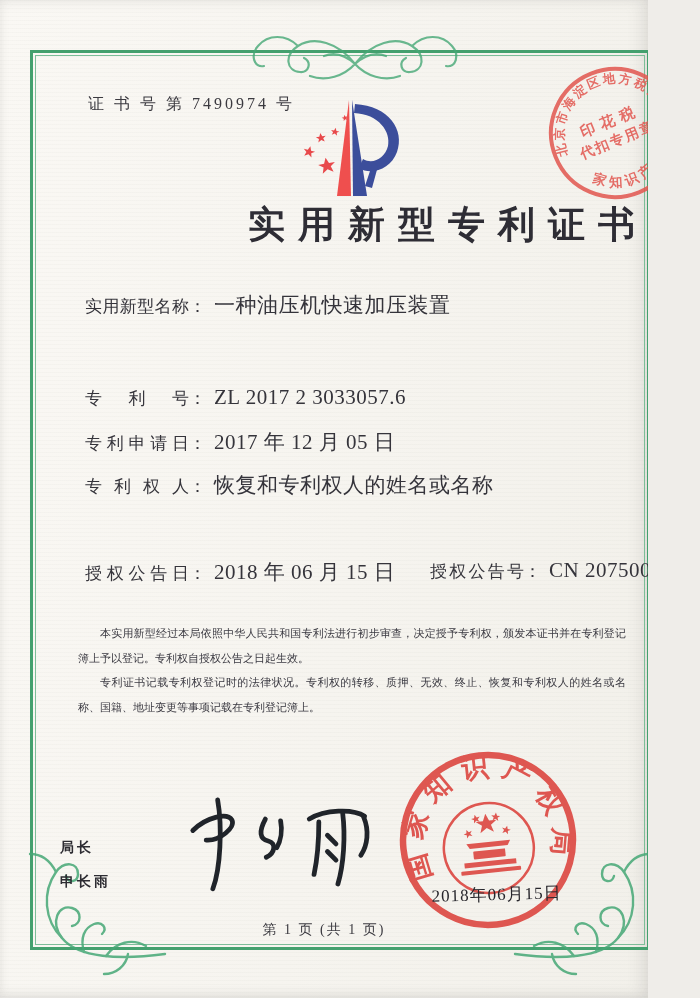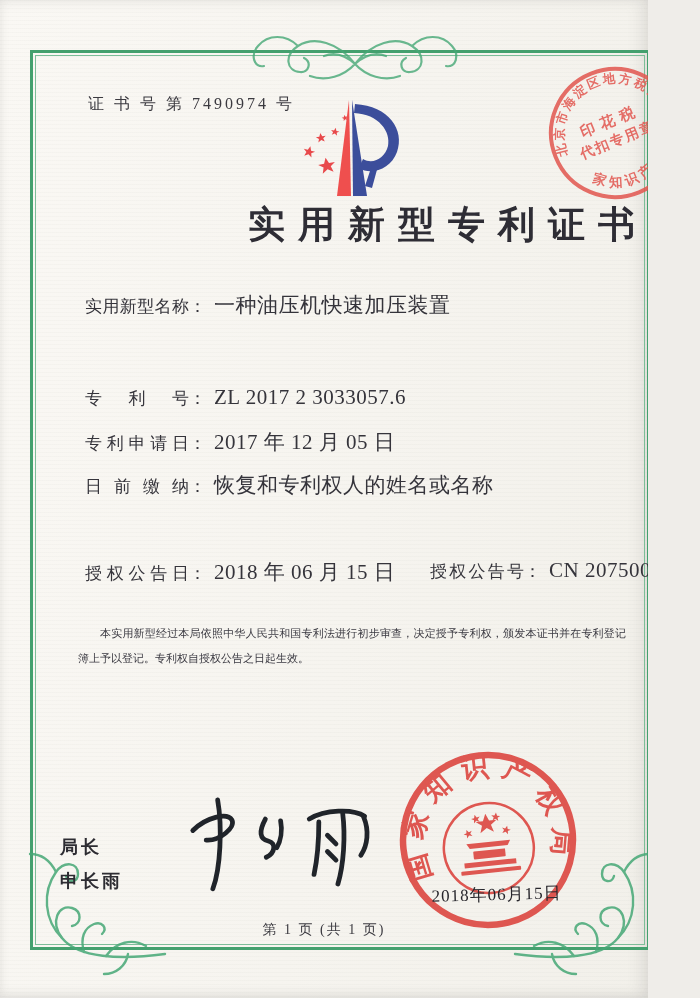--- a/index.html
+++ b/index.html
@@ -44,21 +44,21 @@
   .addr-value { display:inline-block; vertical-align:top; white-space:normal; width:430px; line-height:23px; }
   .addr-value span { display:block; }
   .grant-no-pair { position:absolute; left:345px; top:0; white-space:nowrap; }
   .grant-no-pair .field-label { width:94px; }
   .paras {
     position:absolute; left:78px; top:621px; width:548px;
     font-size:11px; line-height:24.5px; text-align:justify; color:#3a3941;
   }
   .paras p { text-indent:2em; }
   .officer { position:absolute; left:60px; top:830px; font-family:"Liberation Sans", sans-serif; color:#2d2c32; }
-  .officer div { font-size:18px; font-weight:600; letter-spacing:3px; line-height:34px; }
+  .officer div { font-size:14px; font-weight:600; letter-spacing:3px; line-height:34px; }
   .signature { position:absolute; left:168px; top:786px; width:210px; height:110px; }
   .seal { position:absolute; left:393px; top:745px; width:190px; height:190px; transform:rotate(-6deg); opacity:.92; }
   .seal-date {
     position:absolute; left:404px; top:883px; width:185px; text-align:center;
     font-size:17px; letter-spacing:1px; color:#27262c; transform:rotate(-1.5deg); font-weight:500;
   }
   .tax-stamp { position:absolute; left:540px; top:58px; width:150px; height:150px; transform:rotate(-22deg); opacity:.85; }
   .footer { position:absolute; left:0; right:0; top:921px; text-align:center; font-size:14px; letter-spacing:2px; color:#3b3a40; }
   .ornament-top { position:absolute; left:248px; top:18px; width:214px; height:68px; }
   .corner-bl { position:absolute; left:20px; top:842px; width:150px; height:146px; }
@@ -150,35 +150,36 @@
 
   <div class="field" style="top:385px">
     <span class="field-label">专利号</span><span class="field-colon">：</span><span class="field-value">ZL 2017 2 3033057.6</span>
   </div>
 
   <div class="field" style="top:428px">
     <span class="field-label">专利申请日</span><span class="field-colon">：</span><span class="field-value">2017 年 12 月 05 日</span>
   </div>
 
   <div class="field" style="top:471px">
-    <span class="field-label">日前缴纳</span><span class="field-colon">：</span><span class="field-value">恢复和专利权人的姓名或名称</span>
+    <span class="field-label">专利权人</span><span class="field-colon">：</span><span class="field-value">恢复和专利权人的姓名或名称</span>
   </div>
 
 
   <div class="field" style="top:558px; width:545px">
     <span>
       <span class="field-label">授权公告日</span><span class="field-colon">：</span><span class="field-value">2018 年 06 月 15 日</span>
     </span>
     <span class="grant-no-pair">
       <span class="field-label">授权公告号</span><span class="field-colon">：</span><span class="field-value">CN 207500220 U</span>
     </span>
   </div>
 
   <div class="paras">
     <p>本实用新型经过本局依照中华人民共和国专利法进行初步审查，决定授予专利权，颁发本证书并在专利登记簿上予以登记。专利权自授权公告之日起生效。</p>
+    <p>专利证书记载专利权登记时的法律状况。专利权的转移、质押、无效、终止、恢复和专利权人的姓名或名称、国籍、地址变更等事项记载在专利登记簿上。</p>
   </div>
 
   <div class="officer">
     <div>局长</div>
     <div>申长雨</div>
   </div>
 
   <svg class="signature" viewBox="0 0 220 110">
     <g fill="none" stroke="#20242a" stroke-width="5" stroke-linecap="round" stroke-linejoin="round">
       <path d="M26,44 C40,30 62,25 67,33 C71,41 54,55 40,54"></path>

